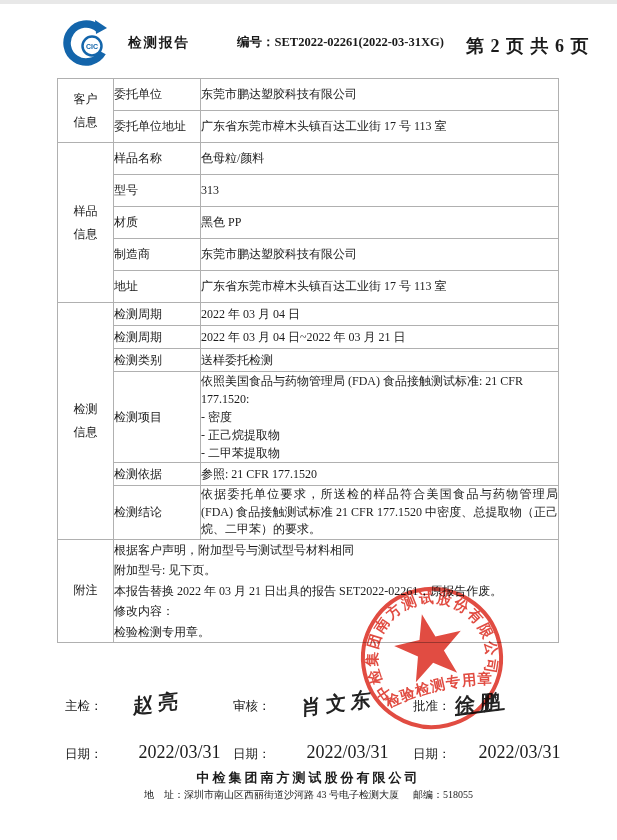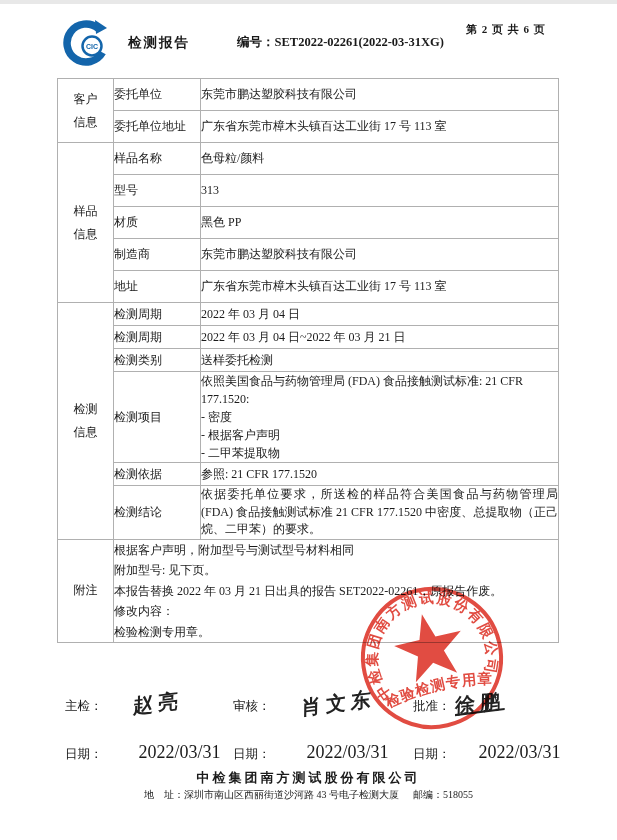--- a/index.html
+++ b/index.html
@@ -3,21 +3,21 @@
 <meta charset="utf-8">
 <style>
   html,body{margin:0;padding:0;background:#e8e8e8;}
   .page{position:relative;width:617px;height:836px;background:#ffffff;margin:4px auto;
         font-family:"Liberation Serif","DejaVu Serif",serif;color:#1a1a1a;overflow:hidden;}
 
   
   .hdr-logo{position:absolute;left:62px;top:15px;width:52px;height:48px;}
   .hdr-title{position:absolute;left:128px;top:30px;font-size:13.5px;font-weight:bold;letter-spacing:2px;}
   .hdr-no{position:absolute;left:237px;top:30px;font-size:12.5px;font-weight:bold;}
-  .hdr-page{position:absolute;left:466px;top:18px;font-size:11px;font-weight:bold;letter-spacing:1px;}
+  .hdr-page{position:absolute;left:466px;top:30px;font-size:18px;font-weight:bold;letter-spacing:1px;}
 
   
   table.rpt{position:absolute;left:57px;top:74px;width:501px;border-collapse:collapse;table-layout:fixed;}
   table.rpt th,table.rpt td{border:1.5px solid #b0b0b0;font-size:12px;font-weight:normal;
         padding:0;overflow:hidden;vertical-align:middle;}
   th.sec{text-align:center;}
   th.sec span{display:inline-block;width:2em;line-height:23px;text-align:center;}
   td.lab{padding:3px 4px 3px 10px;}
   td.val{padding:3px 8px 3px 12px;}
   tr.rc{height:32px;}
@@ -121,21 +121,21 @@
       <tr class="rt">
         <td class="lab">检测类别</td>
         <td class="val">送样委托检测</td>
       </tr>
       <tr>
         <td class="lab">检测项目</td>
         <td class="multi">
           <div class="mline">依照美国食品与药物管理局 (FDA) 食品接触测试标准: 21 CFR</div>
           <div class="mline">177.1520:</div>
           <div class="mline">- 密度</div>
-          <div class="mline">- 根据客户声明</div>
+          <div class="mline">- 正己烷提取物</div>
           <div class="mline">- 二甲苯提取物</div>
         </td>
       </tr>
       <tr class="rt">
         <td class="lab">检测依据</td>
         <td class="val">参照: 21 CFR 177.1520</td>
       </tr>
       <tr>
         <td class="lab">检测结论</td>
         <td class="concl">

